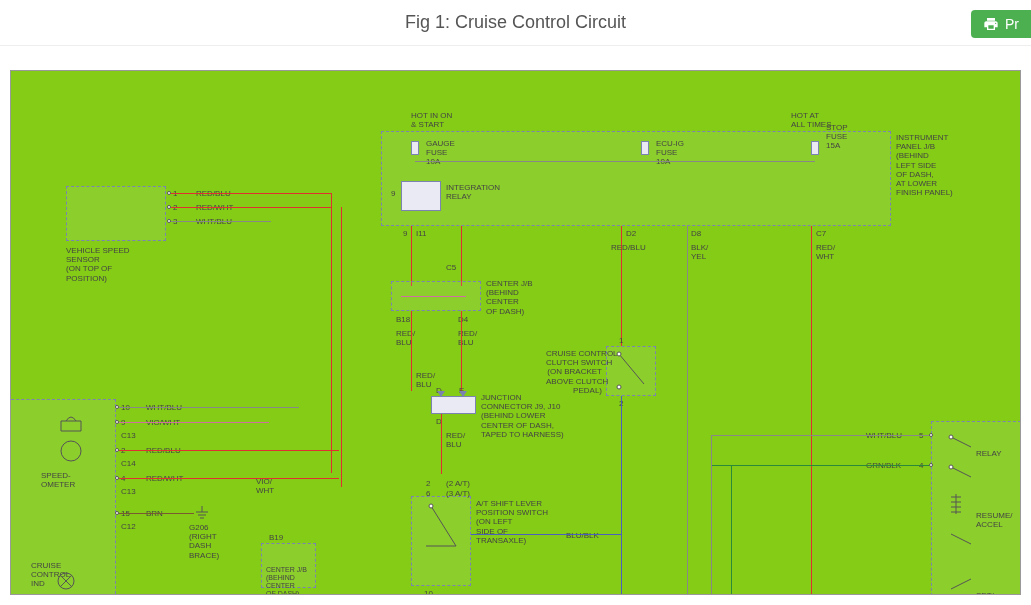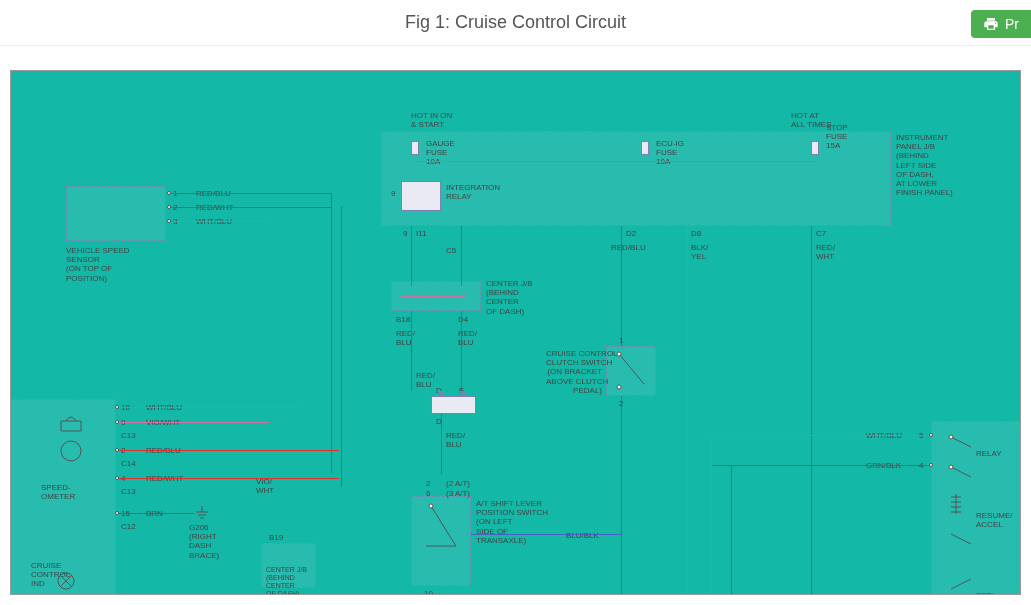--- a/index.html
+++ b/index.html
@@ -35,21 +35,21 @@
   }
   .diagram-viewport {
     position: absolute;
     top: 70px;
     left: 0;
     right: 0;
     bottom: 0;
     border: 1px solid #999;
     margin: 0 10px 10px 10px;
     overflow: hidden;
-    background: #14b8a6;
+    background: #84cc16;
   }
   .diagram {
     position: relative;
     width: 100%;
     height: 100%;
     font-family: Arial, sans-serif;
   }
   .dbox {
     position: absolute;
     border: 1.5px dashed #7b84b0;
@@ -139,21 +139,21 @@
 (BEHIND
 LEFT SIDE
 OF DASH,
 AT LOWER
 FINISH PANEL)</div>
 
     <div class="wire wht hw" style="left:404px;top:90px;width:400px"></div>
 
     <div class="lbl" style="left:392px;top:158px">9</div>
     <div class="lbl" style="left:405px;top:158px">I11</div>
-    <div class="lbl" style="left:435px;top:175px">C5</div>
+    <div class="lbl" style="left:435px;top:192px">C5</div>
     <div class="lbl" style="left:615px;top:158px">D2</div>
     <div class="lbl" style="left:680px;top:158px">D8</div>
     <div class="lbl" style="left:805px;top:158px">C7</div>
 
     <div class="dbox" style="left:55px;top:115px;width:100px;height:55px"></div>
     <div class="lbl" style="left:55px;top:175px">VEHICLE SPEED
 SENSOR
 (ON TOP OF
 POSITION)</div>
     <div class="lbl" style="left:162px;top:118px">1</div>
@@ -209,20 +209,25 @@
     <div class="lbl" style="left:608px;top:328px">2</div>
     <div class="wire blu vw" style="left:610px;top:325px;height:210px"></div>
 
     <svg style="position:absolute;left:598px;top:278px" width="44" height="44">
         <line x1="10" y1="5" x2="35" y2="35" stroke="#555" stroke-width="1"></line>
         <circle cx="10" cy="5" r="2" fill="#fff" stroke="#555"></circle>
         <circle cx="10" cy="38" r="2" fill="#fff" stroke="#555"></circle>
       </svg>
 
     <div class="sbox" style="left:420px;top:325px;width:45px;height:18px"></div>
+    <div class="lbl" style="left:470px;top:322px">JUNCTION
+CONNECTOR J9, J10
+(BEHIND LOWER
+CENTER OF DASH,
+TAPED TO HARNESS)</div>
     <div class="lbl" style="left:425px;top:315px">D</div>
     <div class="lbl" style="left:448px;top:315px">E</div>
     <div class="lbl" style="left:425px;top:346px">D</div>
     <div class="conn-tri" style="left:426px;top:320px"></div>
     <div class="conn-tri" style="left:448px;top:320px"></div>
     <div class="wire red vw" style="left:430px;top:343px;height:60px"></div>
     <div class="lbl" style="left:435px;top:360px">RED/
 BLU</div>
 
     <div class="dbox" style="left:400px;top:425px;width:60px;height:90px"></div>
@@ -239,21 +244,21 @@
     <svg style="position:absolute;left:405px;top:430px" width="50" height="80">
       <line x1="15" y1="5" x2="40" y2="45" stroke="#555" stroke-width="1"></line>
       <line x1="10" y1="45" x2="40" y2="45" stroke="#555" stroke-width="1"></line>
       <circle cx="15" cy="5" r="2" fill="#fff" stroke="#555"></circle>
     </svg>
 
     <div class="lbl" style="left:555px;top:460px">BLU/BLK</div>
     <div class="wire blu hw" style="left:460px;top:463px;width:150px"></div>
 
     <div class="dbox" style="left:-10px;top:328px;width:115px;height:210px"></div>
-    <div class="lbl" style="left:30px;top:412px">SPEED-
+    <div class="lbl" style="left:30px;top:400px">SPEED-
 OMETER</div>
     <div class="lbl" style="left:20px;top:490px">CRUISE
 CONTROL
 IND</div>
 
     <svg style="position:absolute;left:35px;top:340px" width="50" height="60">
       <circle cx="25" cy="40" r="10" fill="none" stroke="#555"></circle>
       <path d="M15 10 L35 10 L35 20 L15 20 Z" fill="none" stroke="#555"></path>
       <path d="M20 10 Q25 2 30 10" fill="none" stroke="#555"></path>
     </svg>

